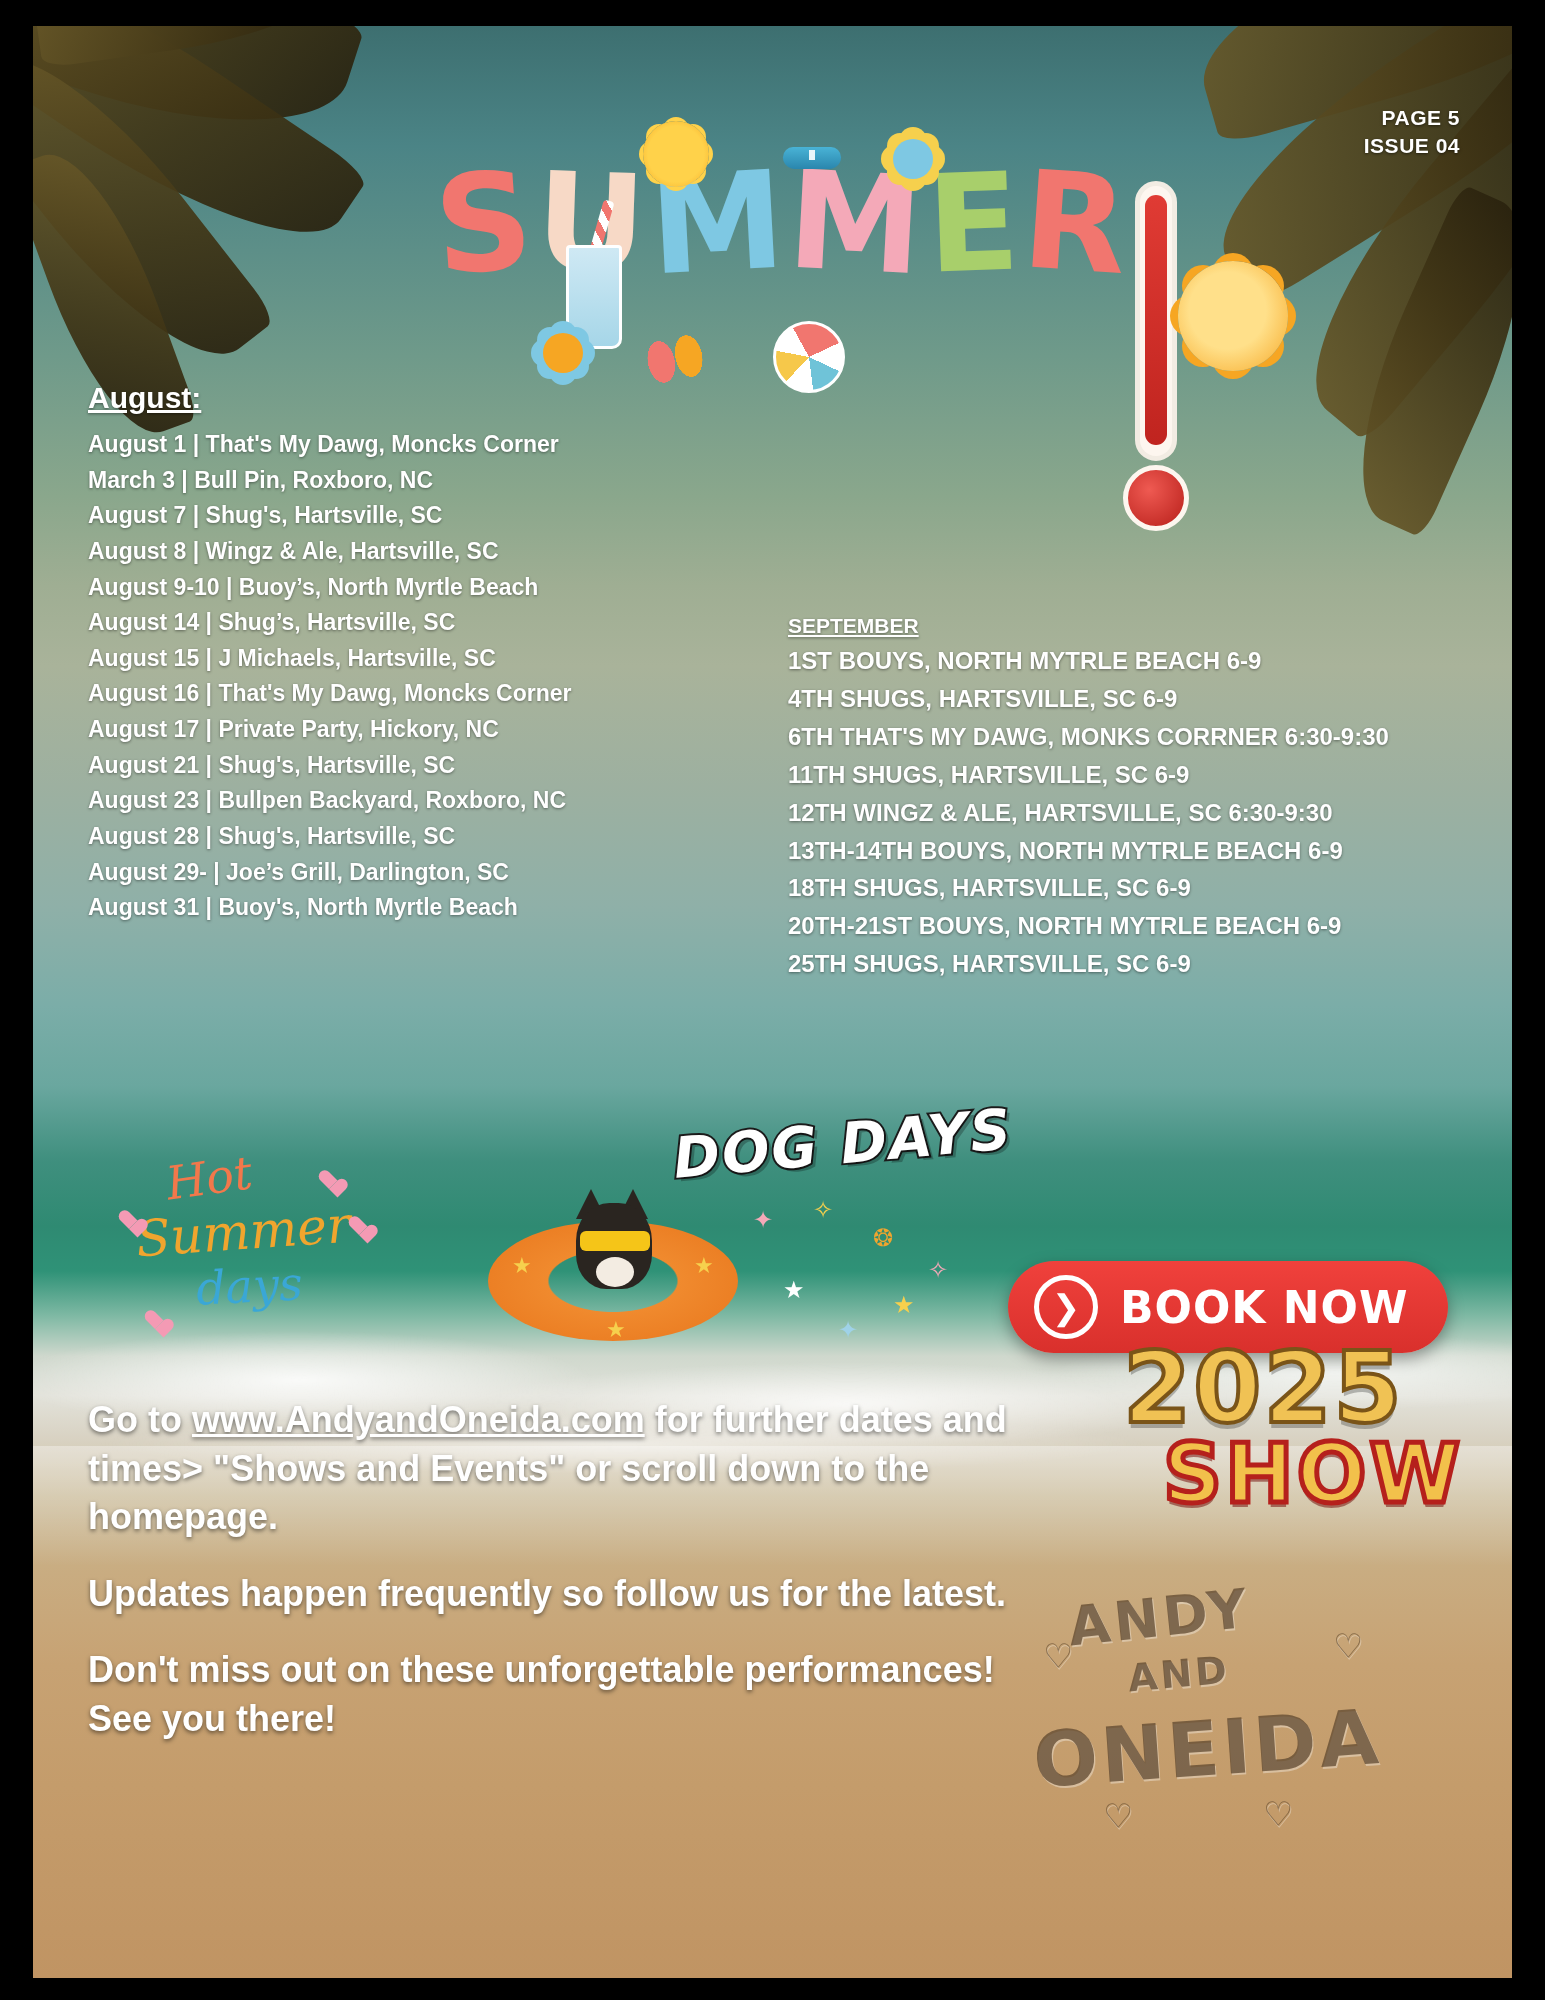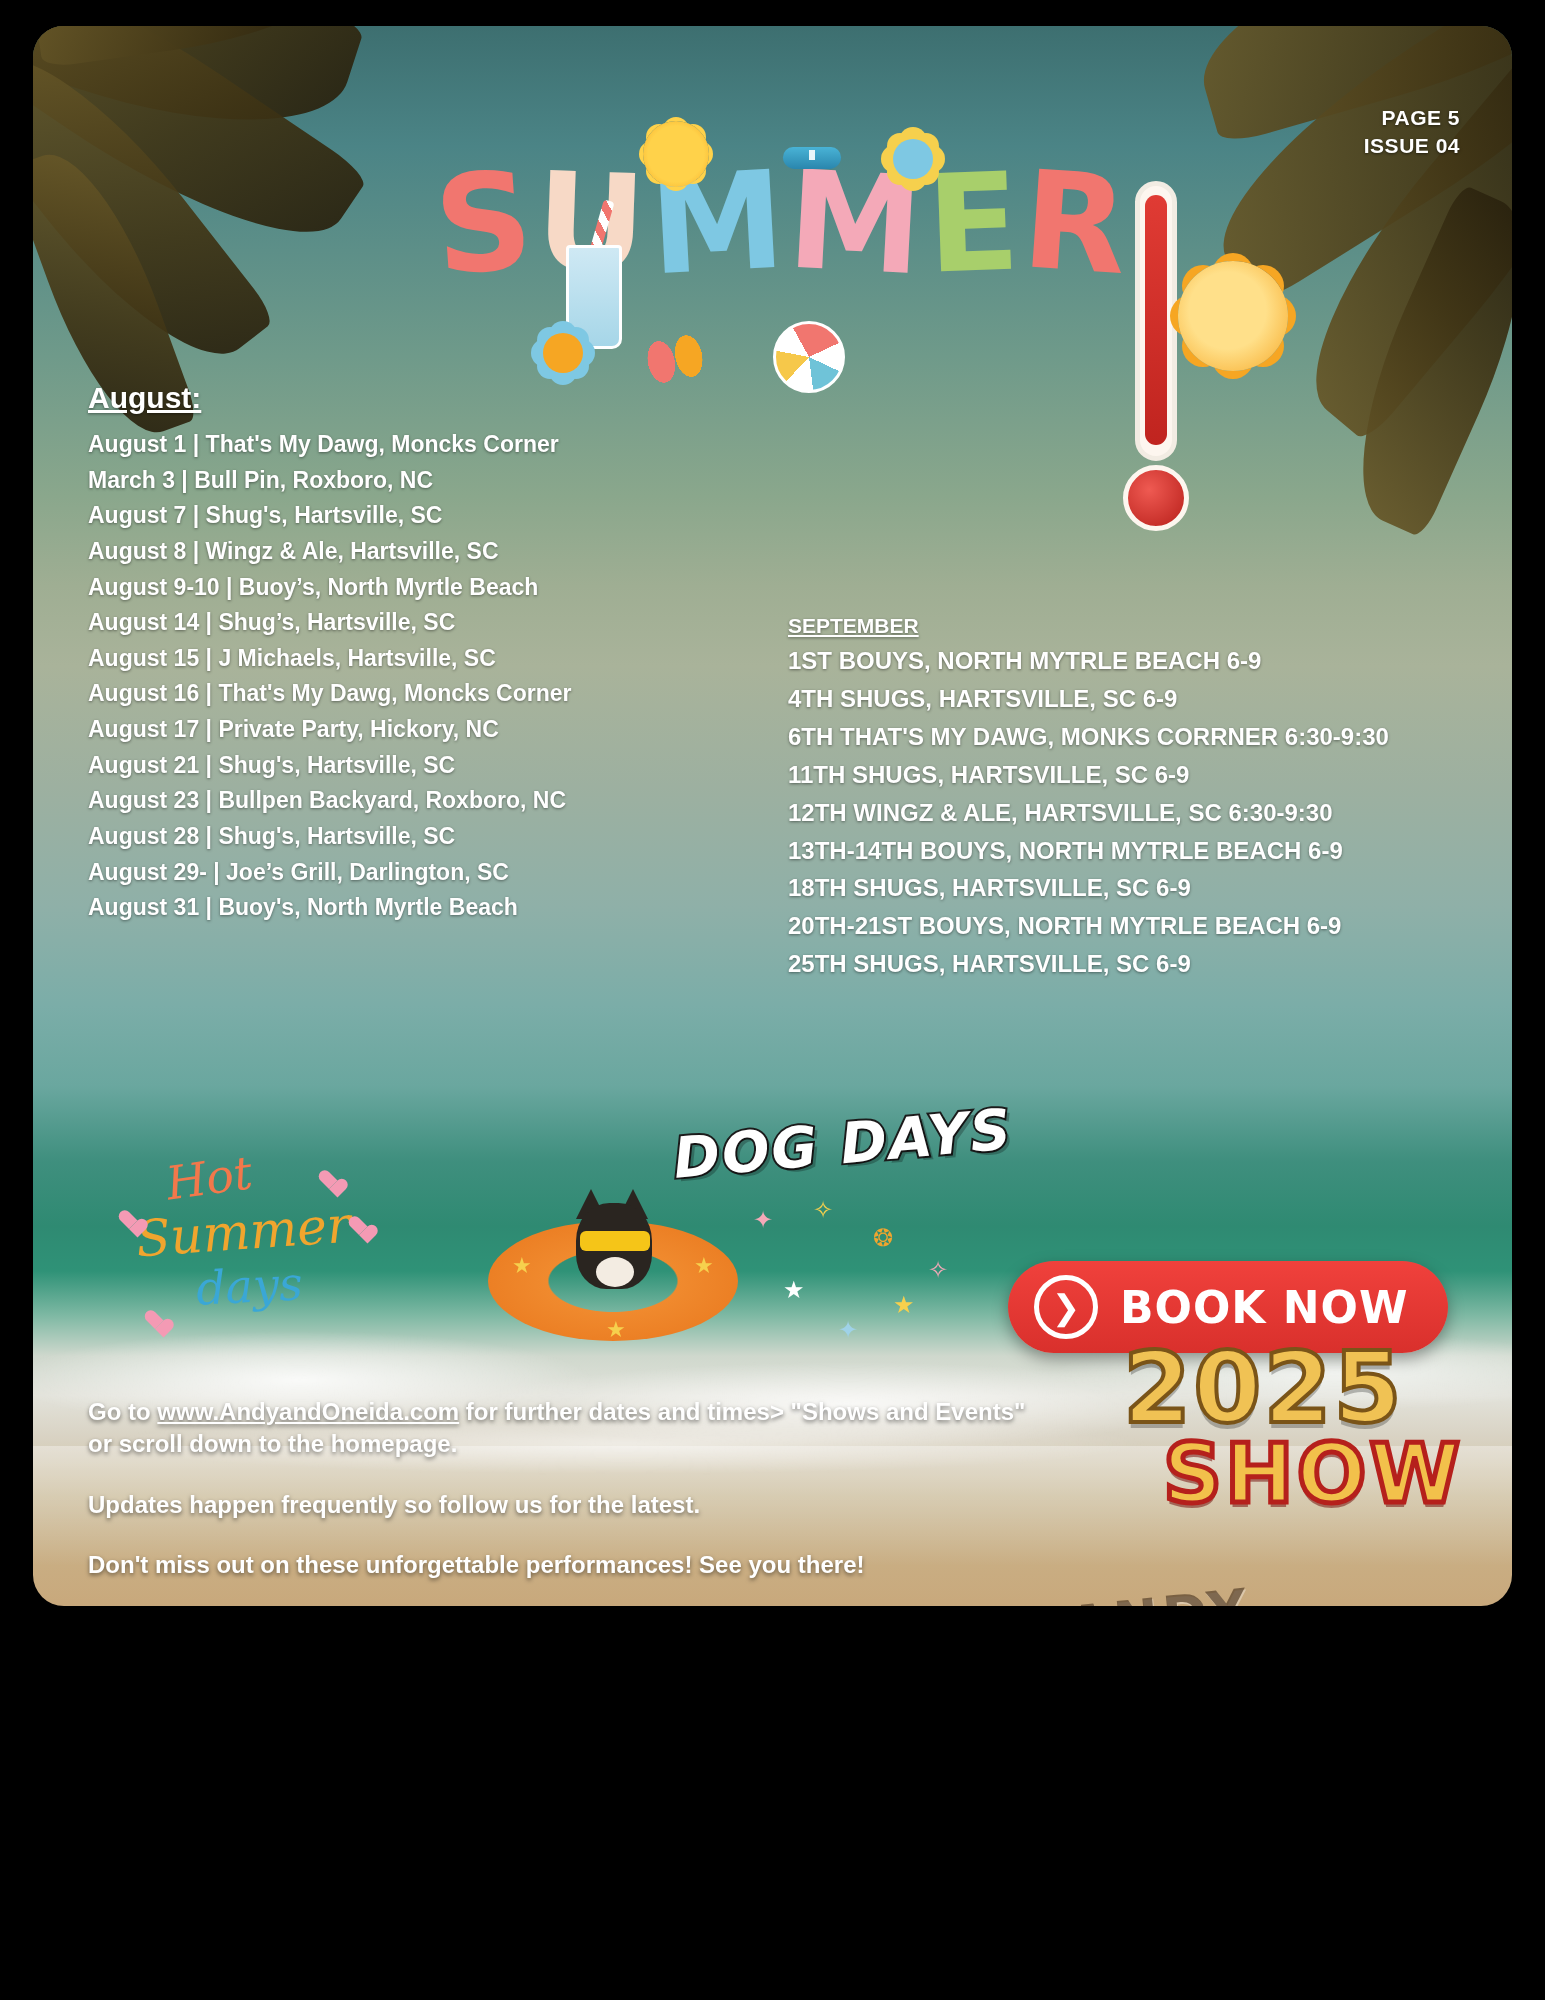--- a/index.html
+++ b/index.html
@@ -5,21 +5,21 @@
   * { margin:0; padding:0; box-sizing:border-box; }
   html,body {
     width:1545px; height:2000px;
     background:#000;
     font-family:"Liberation Sans", sans-serif;
     overflow:hidden;
   }
   #page {
     position:absolute;
     left:33px; top:26px;
-    width:1479px; height:1580px;
+    width:1479px; height:1952px;
     overflow:hidden;
     
     background:
       linear-gradient(to bottom,
         #3d6f70 0px,
         #4b8486 120px,
         #6f9a8a 330px,
         #8aa78c 470px,
         #9fae93 560px,
         #a9b39a 640px,
@@ -32,21 +32,20 @@
         #2f9277 1245px,
         #7fb9a4 1290px,
         #cfd8cd 1330px,
         #e2e2da 1370px,
         #d9d3c4 1410px,
         #cdbf9f 1470px,
         #c9ad82 1540px,
         #c7a273 1640px,
         #c49c6b 1760px,
         #c09463 1952px);
-    border-radius: 31px;
   }
   
   .palm { position:absolute; pointer-events:none; }
   .palm-left  { left:-40px;  top:-30px;  width:520px; height:560px; }
   .palm-right { right:-60px; top:-40px;  width:560px; height:700px; }
   .frond {
     position:absolute;
     background:linear-gradient(120deg,#6b5b2a,#3f3415 60%,#241d0c);
     border-radius:60% 10% 60% 10%;
     opacity:.92;
@@ -281,21 +280,21 @@
     font-family:"DejaVu Sans", sans-serif; font-weight:bold; font-size:82px;
     letter-spacing:3px;
     color:#f2c14b;
     -webkit-text-stroke:5px #b5201c;
     text-shadow:0 5px 0 rgba(120,20,16,.55);
   }
 
   
   .bottom-copy {
     position:absolute; left:55px; top:1370px; width:940px;
-    color:#fff; font-weight:bold; font-size:24px; line-height:1.35;
+    color:#fff; font-weight:bold; font-size:36px; line-height:1.35;
     text-shadow:0 2px 4px rgba(0,0,0,.5);
   }
   .bottom-copy p { margin-bottom:28px; }
   .bottom-copy a { color:#fff; text-decoration:underline; }
 
   
   .sandwrite {
     position:absolute; left:1000px; top:1540px; width:440px; height:300px;
     color:rgba(90,68,44,.72);
     font-family:"DejaVu Sans", sans-serif; font-weight:bold;

